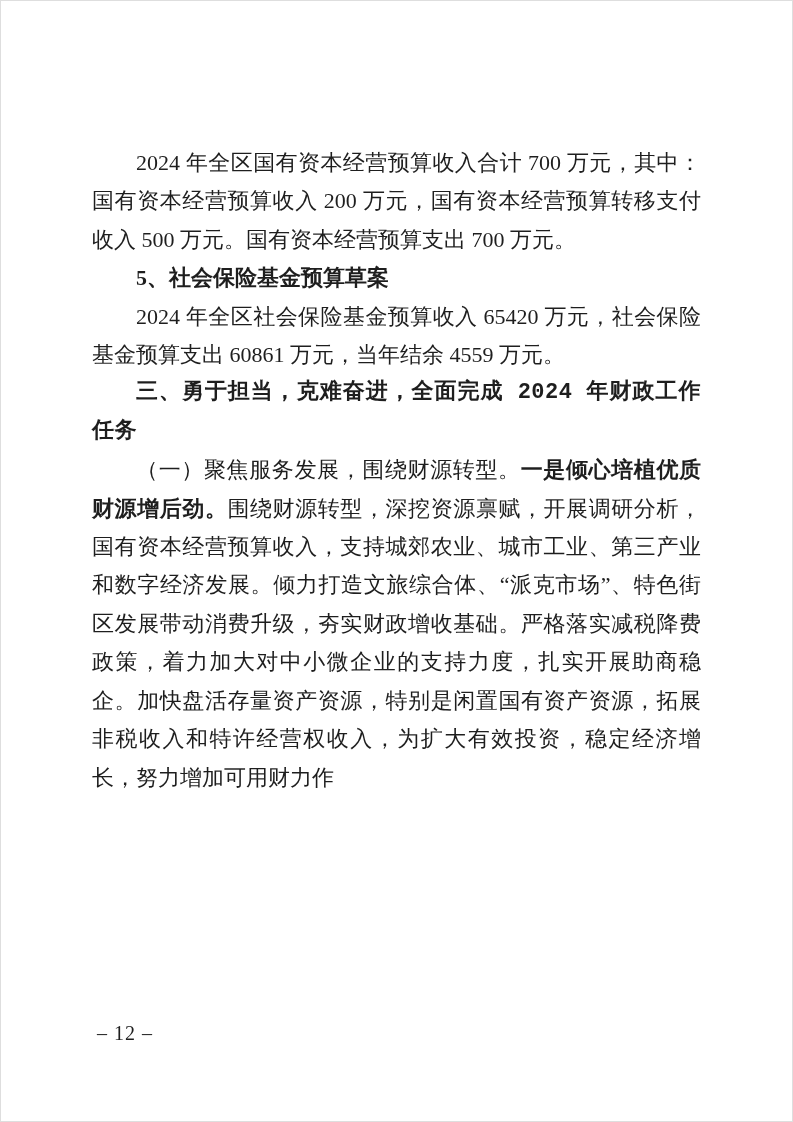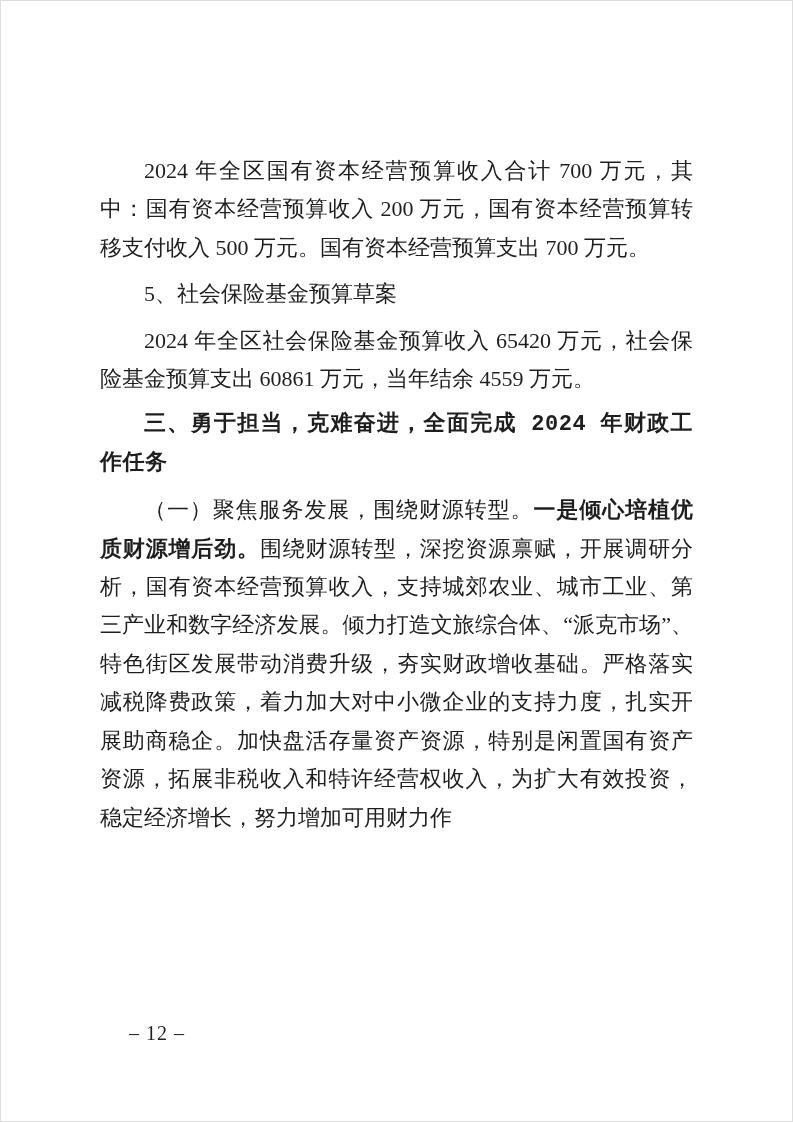--- a/index.html
+++ b/index.html
@@ -21,44 +21,43 @@
   .content {
     position: absolute;
     left: 92px;
     top: 144px;
     width: 609px;
     font-size: 22px;
     line-height: 38.4px;
     text-align: justify;
   }
   .content p {
-    margin: 8px;
+    margin: 0;
     text-indent: 2em;
   }
   .heading-sub {
-    font-weight: normal;
+    font-weight: bold;
   }
   .heading-major {
     font-weight: bold;
     font-family: Liberation Mono, monospace;
     letter-spacing: 0.5px;
   }
   .run-emphasis {
     font-weight: bold;
   }
   .page-number {
     position: absolute;
     left: 97px;
     top: 1021px;
     font-size: 20px;
     line-height: 24px;
     font-family: "Liberation Serif", "DejaVu Serif", serif;
     color: #1e1e1e;
     letter-spacing: 1px;
-    margin-left: 32px;
   }
 </style>
 </head>
 <body>
 
 <div class="page">
 
   <div class="content">
 
     <p>2024 年全区国有资本经营预算收入合计 700 万元，其中：国有资本经营预算收入 200 万元，国有资本经营预算转移支付收入 500 万元。国有资本经营预算支出 700 万元。</p>

